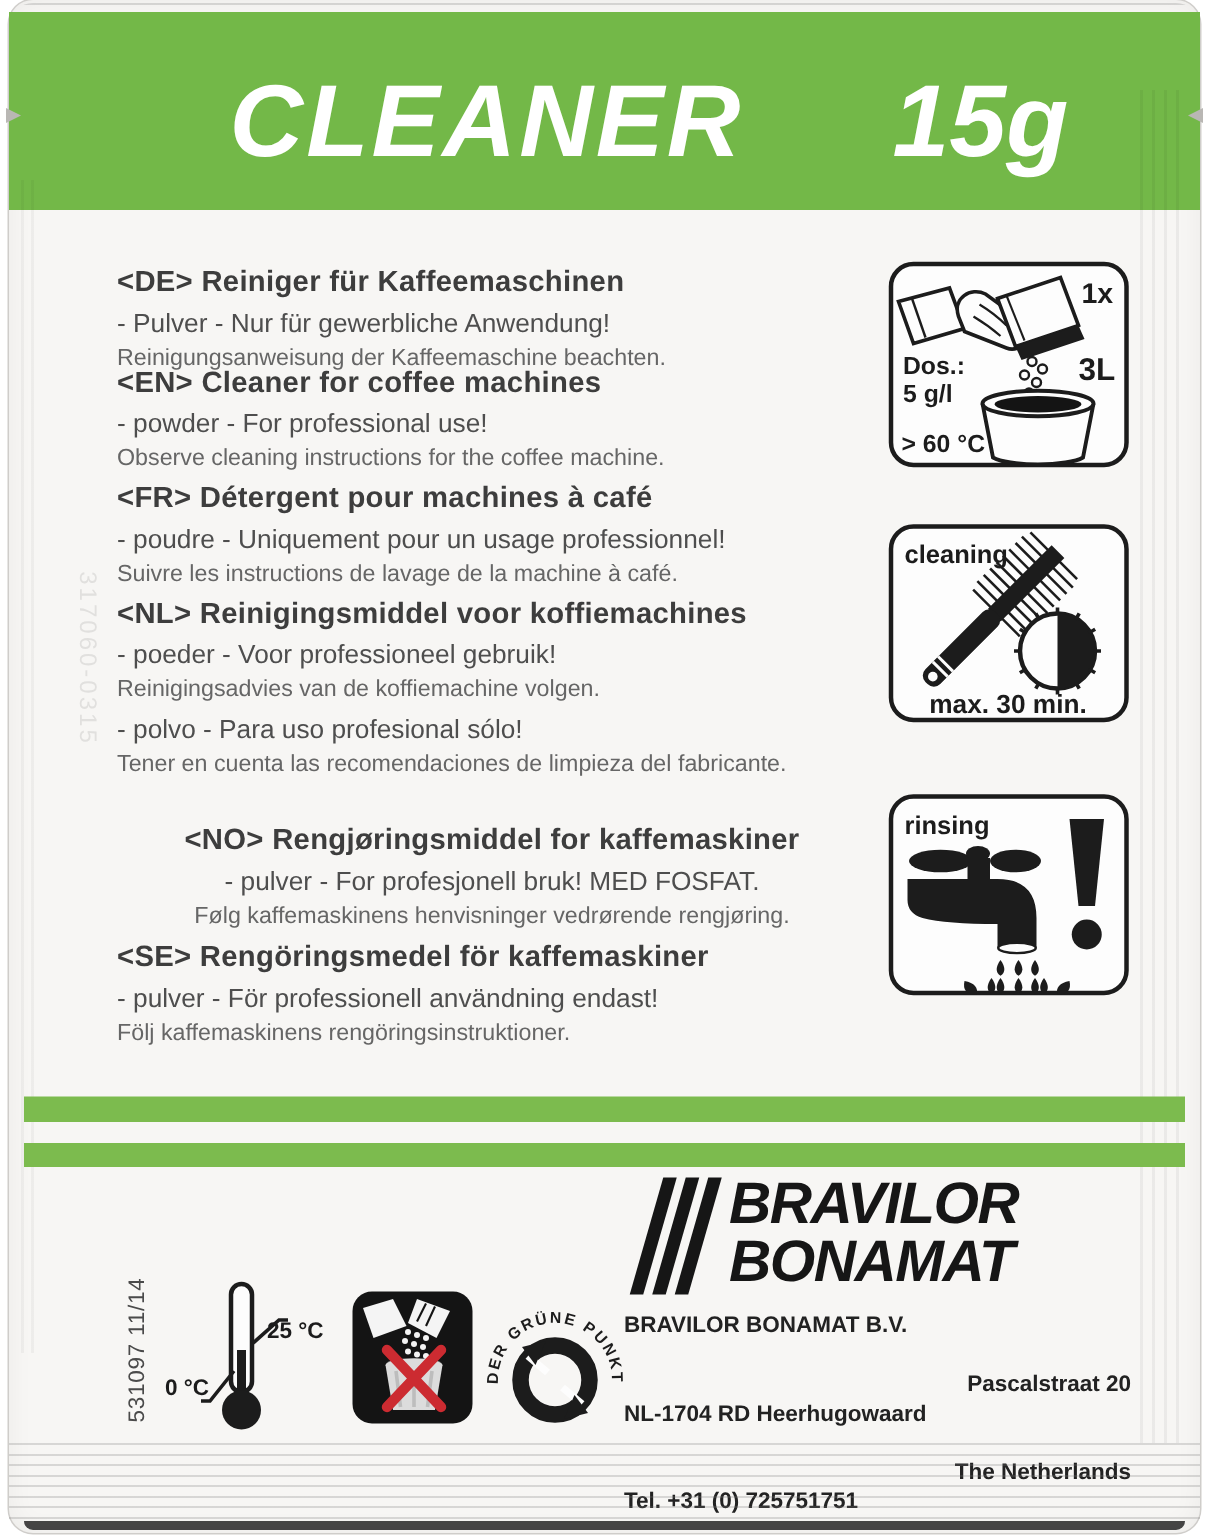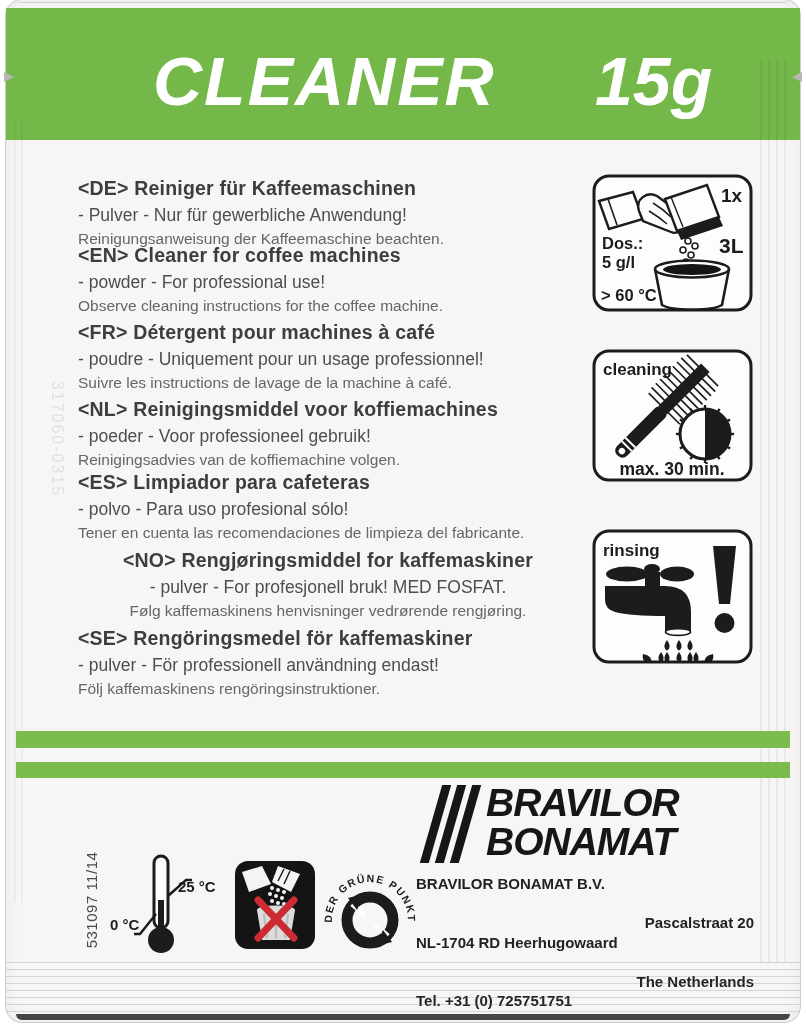--- a/index.html
+++ b/index.html
@@ -104,21 +104,20 @@
       <div class="h">&lt;NL&gt; Reinigingsmiddel voor koffiemachines</div>
       <div class="l2">- poeder - Voor professioneel gebruik!</div>
       <div class="l3">Reinigingsadvies van de koffiemachine volgen.</div>
     </div>
     <div class="sec sec3">
       <div class="h">&lt;FR&gt; Détergent pour machines à café</div>
       <div class="l2">- poudre - Uniquement pour un usage professionnel!</div>
       <div class="l3">Suivre les instructions de lavage de la machine à café.</div>
     </div>
     <div class="sec sec5">
-      <div class="h">&lt;ES&gt; Limpiador para cafeteras</div>
       <div class="l2">- polvo - Para uso profesional sólo!</div>
       <div class="l3">Tener en cuenta las recomendaciones de limpieza del fabricante.</div>
     </div>
     <div class="sec sec6">
       <div class="h">&lt;NO&gt; Rengjøringsmiddel for kaffemaskiner</div>
       <div class="l2">- pulver - For profesjonell bruk! MED FOSFAT.</div>
       <div class="l3">Følg kaffemaskinens henvisninger vedrørende rengjøring.</div>
     </div>
     <div class="sec sec7">
       <div class="h">&lt;SE&gt; Rengöringsmedel för kaffemaskiner</div>

